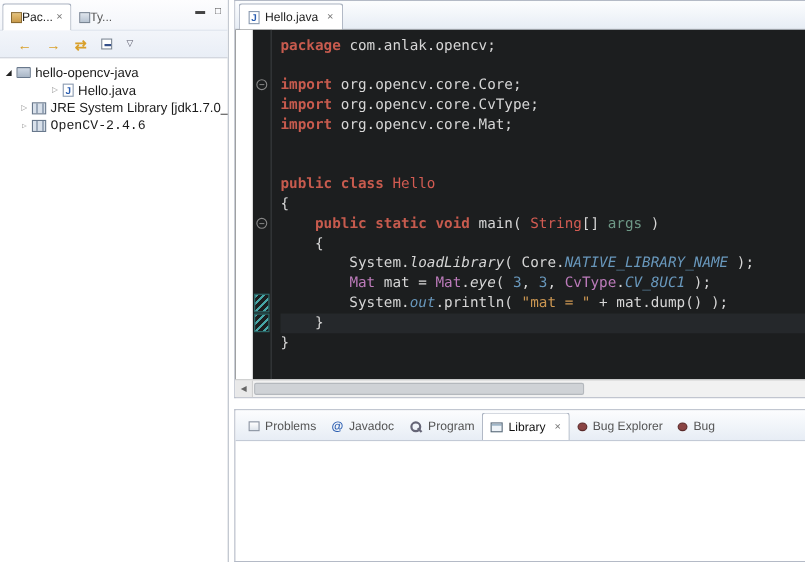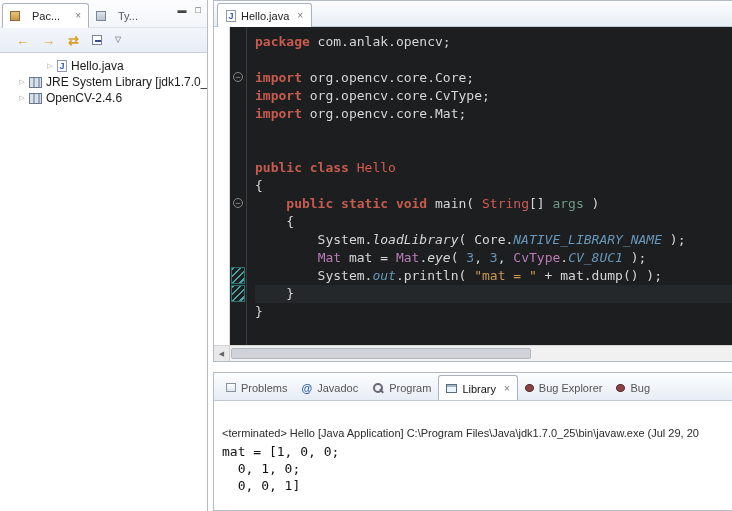--- a/index.html
+++ b/index.html
@@ -3,21 +3,21 @@
 <meta charset="utf-8">
 <style>
   *{margin:0;padding:0;box-sizing:border-box}
   html,body{width:732px;height:511px;overflow:hidden;background:#fff;font-family:"Liberation Sans",sans-serif}
   .app{position:relative;width:732px;height:511px;background:#fff}
 
   
   .left-panel{position:absolute;left:0;top:0;width:208px;height:511px;border-right:1px solid #b6bcc6;background:#fff;overflow:hidden}
   .panel-header{background:linear-gradient(#fdfdfe,#e9eef6);border-bottom:1px solid #c9ced8}
   .tab-row{display:flex;align-items:flex-end;height:27px;padding:2px 2px 0;position:relative}
-  .ltab{display:flex;align-items:center;gap:12px;height:23px;padding:0 7px;font-size:11px;color:#555;border-radius:3px 3px 0 0;white-space:nowrap}
+  .ltab{display:flex;align-items:center;gap:0;height:23px;padding:0 7px;font-size:11px;color:#555;border-radius:3px 3px 0 0;white-space:nowrap}
   .ltab.active{background:#fff;border:1px solid #aab2c0;border-bottom:1px solid #fff;color:#222;height:25px;margin-bottom:-1px}
   .tab-close{font-size:10px;color:#777;margin-left:3px}
   .winbtns{position:absolute;right:6px;top:5px;display:flex;gap:9px;font-size:9px;color:#444}
   .toolbar{height:25px;display:flex;align-items:center;gap:13px;padding-left:16px;border-top:1px solid #dfe5ee}
   .tbtn{font-size:13px;color:#556;line-height:1}
   .tbtn.gold{color:#d9a02a;font-weight:bold}
   .ico-collapse{display:inline-block;width:10px;height:10px;border:1px solid #7a8694;background:#fff;position:relative}
   .ico-collapse::after{content:"";position:absolute;left:2px;top:4px;width:6px;height:2px;background:#35508a}
   .tbtn.menu{font-size:8px;color:#556}
   .pti{display:inline-block;width:10px;height:10px;flex:none}
@@ -95,31 +95,36 @@
       </div>
       <div class="toolbar">
         <span class="tbtn gold">←</span>
         <span class="tbtn gold">→</span>
         <span class="tbtn gold">⇄</span>
         <span class="tbtn"><span class="ico-collapse"></span></span>
         <span class="tbtn menu">▽</span>
       </div>
     </div>
     <div class="tree">
+        <div class="trow" style="padding-left: 2px;">
+          <span class="tarrow exp">◢</span>
+          <span class="ti ti-project"></span>
+          <span class="tlabel">hello-opencv-java</span>
+        </div>
         <div class="trow" style="padding-left: 44px;">
           <span class="tarrow">▷</span>
           <span class="ti ti-java-file">J</span>
           <span class="tlabel">Hello.java</span>
         </div>
         <div class="trow" style="padding-left: 16px;">
           <span class="tarrow">▷</span>
           <span class="ti ti-library"></span>
           <span class="tlabel">JRE System Library [jdk1.7.0_25]</span>
         </div>
-        <div class="trow" style="padding-left: 16px;">
+        <div class="trow" style="padding-left: 16px; font-family: Liberation Mono, monospace;">
           <span class="tarrow">▷</span>
           <span class="ti ti-library"></span>
           <span class="tlabel">OpenCV-2.4.6</span>
         </div>
       </div>
   </div>
 
   <div class="editor-panel">
     <div class="editor-tabbar">
       <div class="etab">
@@ -165,19 +170,15 @@
         </div>
         <div class="btab">
           <span class="bi bi-bug"></span>
           <span>Bug Explorer</span>
         </div>
         <div class="btab">
           <span class="bi bi-bug"></span>
           <span>Bug</span>
         </div>
       </div>
-    <div class="console-content">
-      <div class="console-status">&lt;terminated&gt; Hello [Java Application] C:\Program Files\Java\jdk1.7.0_25\bin\javaw.exe (Jul 29, 20</div>
-      <div class="console-output"><div>mat = [1, 0, 0;</div><div>  0, 1, 0;</div><div>  0, 0, 1]</div></div>
-    </div>
   </div>
 
 </div>
 
 </body></html>

